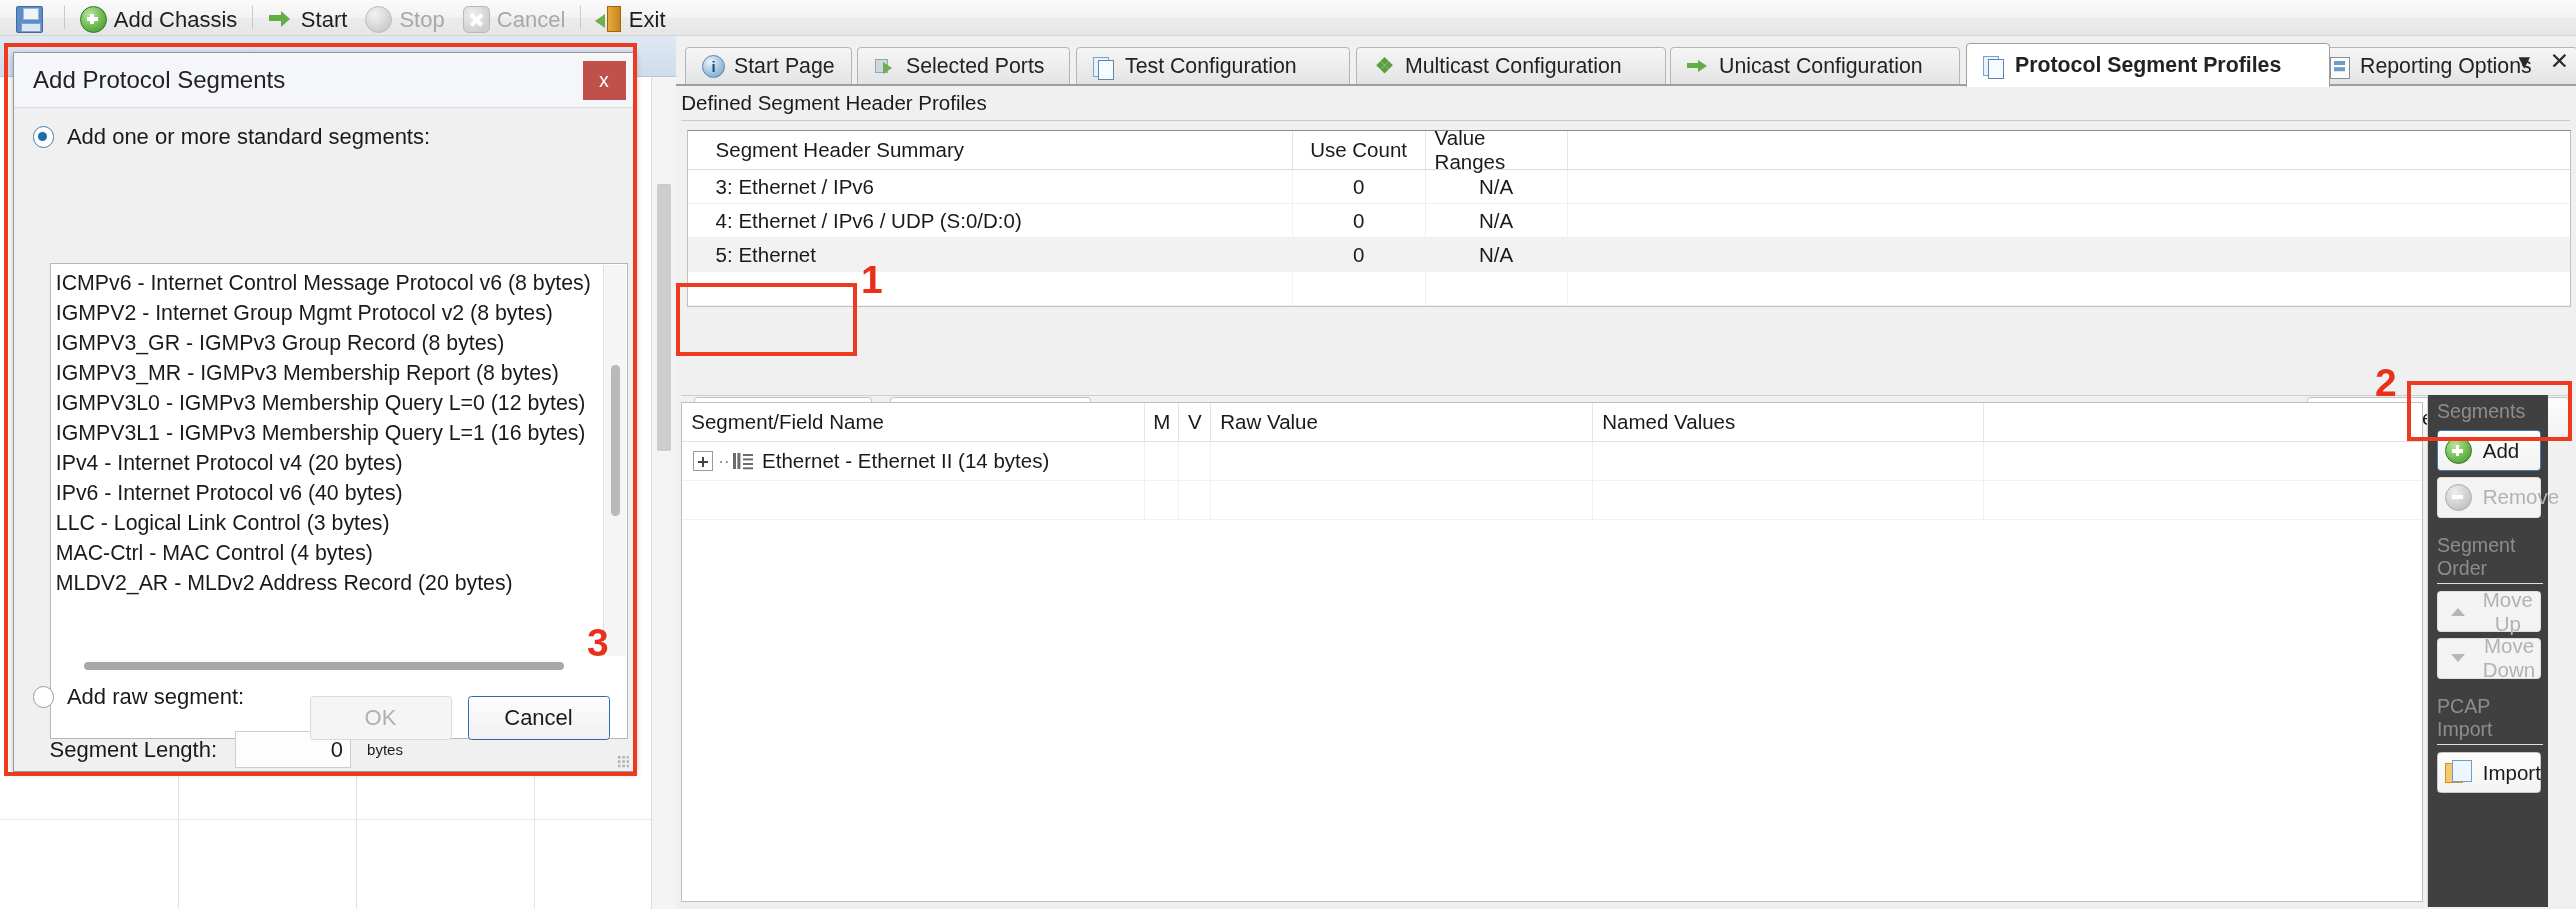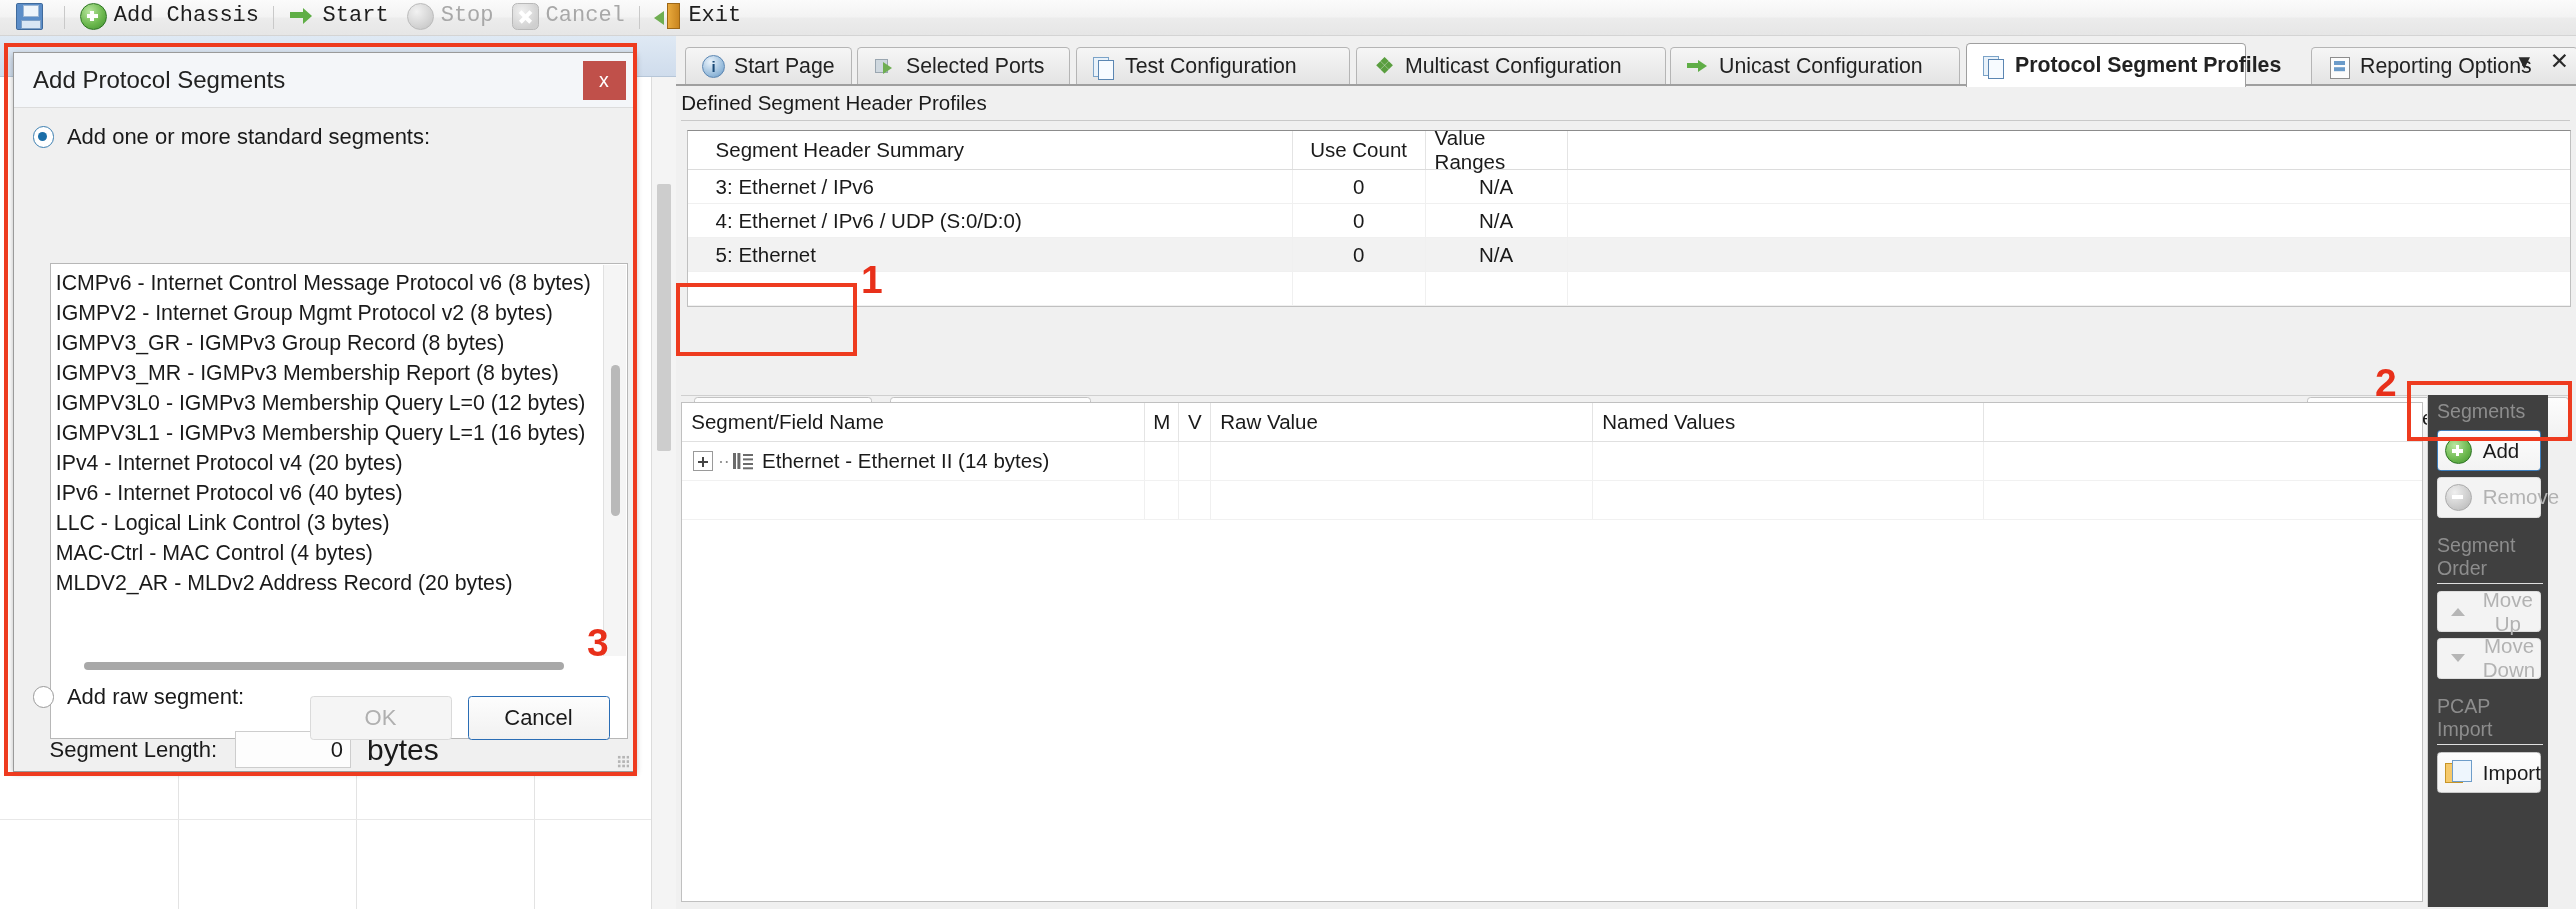--- a/index.html
+++ b/index.html
@@ -13,21 +13,21 @@
   }
   .app { position: relative; width: 2576px; height: 909px; background:#f0f0f0; }
 
   
   .toolbar {
     position: absolute; left:0; top:0; width:2576px; height:36px;
     background: linear-gradient(to bottom,#fbfbfb 0%,#f3f3f3 48%,#ececec 52%,#e6e6e6 100%);
     border-bottom: 0.9px solid #d4d4d4;
     display: flex; align-items: center; padding-left: 7.1px;
   }
-  .tb-item { display:flex; align-items:flex-start; height:30px; padding:0 9px; font-size:22px; color:#1d1d1d; white-space:nowrap;font-family:Liberation Mono, monospace; }
+  .tb-item { display:flex; align-items:flex-end; height:30px; padding:0 9px; font-size:22px; color:#1d1d1d; white-space:nowrap; }
   .tb-item.disabled { color:#a8a8a8; }
   .tb-sep { width:0.9px; height:23px; background:#c9c9c9; margin:0 5.3px; }
   .tb-ico { width:27px; height:27px; margin-right:7.1px; position:relative; flex:0 0 auto; }
 
   
   .ico-save { background:#5b8dc8; border:0.9px solid #3f6a9c; border-radius:1.8px; }
   .ico-save::before { content:""; position:absolute; left:6.2px; top:1.8px; width:14.2px; height:9.8px; background:#eef4fb; border:0.9px solid #9cb6d4; }
   .ico-save::after { content:""; position:absolute; left:4.4px; top:16px; width:18px; height:7.1px; background:#d9e6f4; border:0.9px solid #7fa0c6; }
 
   
@@ -99,21 +99,21 @@
   .li { font-size:21.3px; color:#1a1a1a; height:30px; line-height:30px; white-space:nowrap; cursor:default; }
   .lb-vscroll { position:absolute; right:0.9px; top:0.9px; width:23px; height:391px; background:#f5f5f5; border-left:0.9px solid #e1e1e1; }
   .lb-vscroll .thumb { position:absolute; left:7.1px; top:100px; width:9px; height:151px; background:#b9b9b9; border-radius:4.4px; }
   .lb-hscroll { position:absolute; left:36px; top:550px; width:578px; height:18px; }
   .lb-hscroll .thumb { position:absolute; left:34px; top:4.4px; width:480px; height:8px; background:#a8a8a8; border-radius:4.4px; }
 
   .seglen-row { position:absolute; left:36px; top:623px; display:flex; align-items:center; }
   .seglen-row .lbl { font-size:22px; color:#1a1a1a; margin-right:18px; }
   .txtfield { width:116px; height:37px; background:#fdfdfd; border:0.9px solid #cdcdcd;
       font-size:22px; color:#1a1a1a; text-align:right; padding-right:7.1px; line-height:36px; }
-  .seglen-row .unit { font-size:30px; color:#1a1a1a; margin-left:16px; }
+  .seglen-row .unit { font-size:15px; color:#1a1a1a; margin-left:16px; }
 
   .dlg-btns { position:absolute; right:25px; bottom:32px; display:flex; gap:16px; }
   .btn { height:44px; min-width:142px; padding:0 24px; background:linear-gradient(to bottom,#fdfdfd,#f1f1f1);
       border:0.9px solid #c6c6c6; border-radius:3.6px; font-size:22px; color:#1a1a1a;
       display:flex; align-items:center; justify-content:center; cursor:pointer; }
   .btn.disabled { color:#b0b0b0; background:#f5f5f5; border-color:#dadada; }
   .btn.focus { border:1.8px solid #2a6db5; }
   .dlg-resize { position:absolute; right:5.3px; bottom:4.4px; width:12.5px; height:12.5px;
       background-image: radial-gradient(#b5b5b5 42%, transparent 43%);
       background-size:4.4px 4.4px; }
@@ -294,21 +294,21 @@
         <span>Test Configuration</span>
       </div>
       <div class="tab" style="left:680px;width:310px">
         <span class="ti ti-mcast">❖</span>
         <span>Multicast Configuration</span>
       </div>
       <div class="tab" style="left:994px;width:290px">
         <span class="ti ti-ucast"></span>
         <span>Unicast Configuration</span>
       </div>
-      <div class="tab active" style="left:1290px;width:280px">
+      <div class="tab active" style="left:1290px;width:364px">
         <span class="ti ti-docs"></span>
         <span>Protocol Segment Profiles</span>
       </div>
       <div class="tab" style="left:1635px;width:267px">
         <span class="ti ti-report"></span>
         <span>Reporting Options</span>
       </div>
     </div>
     <div class="tabline"></div>
 

